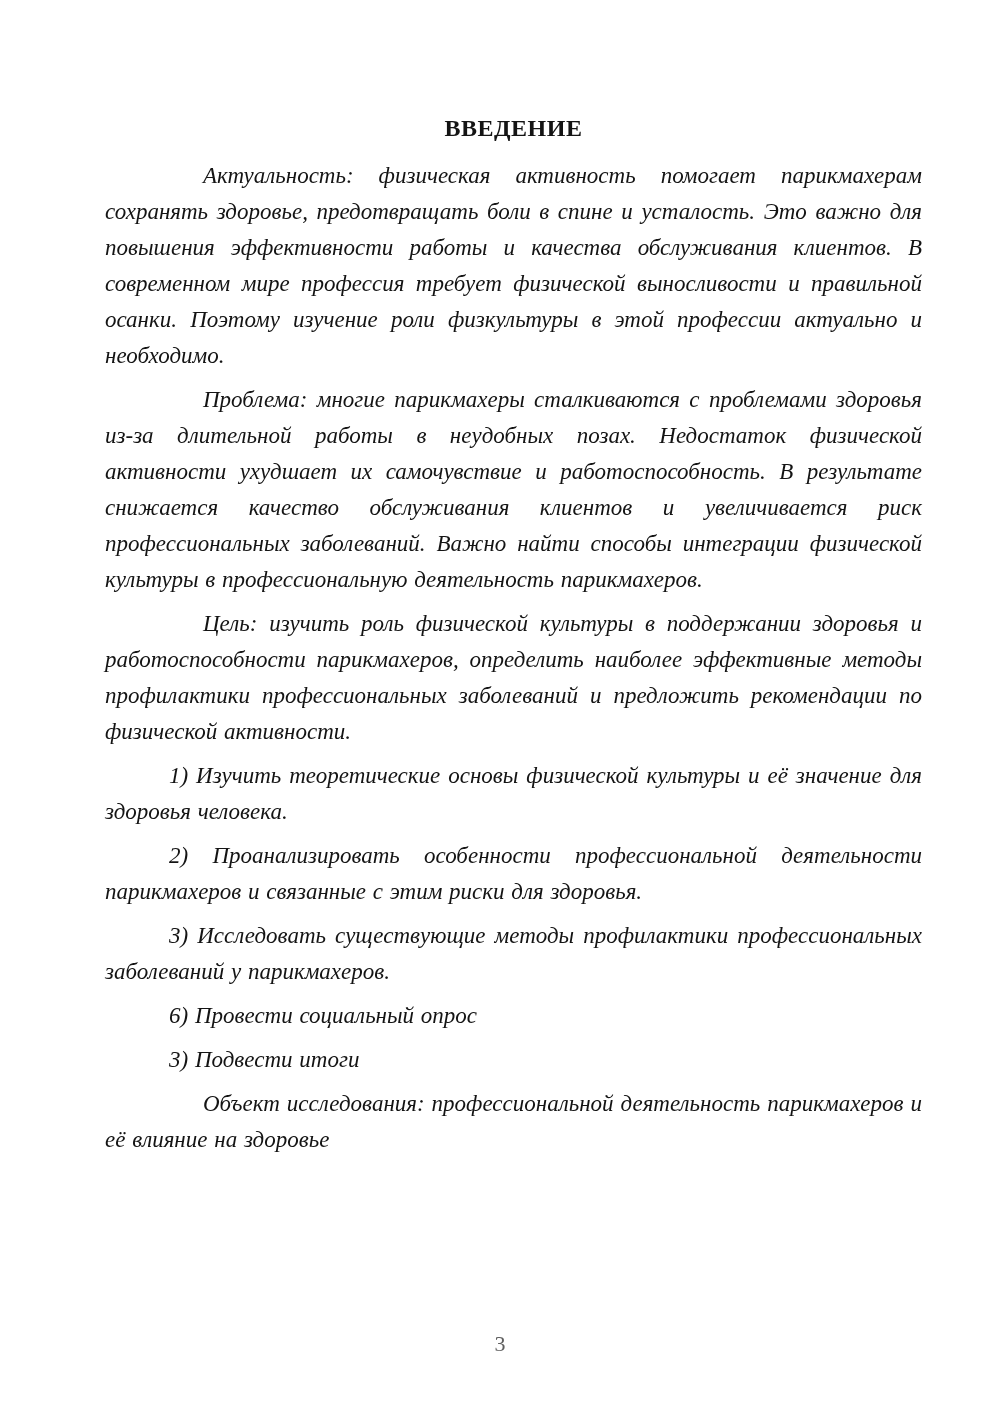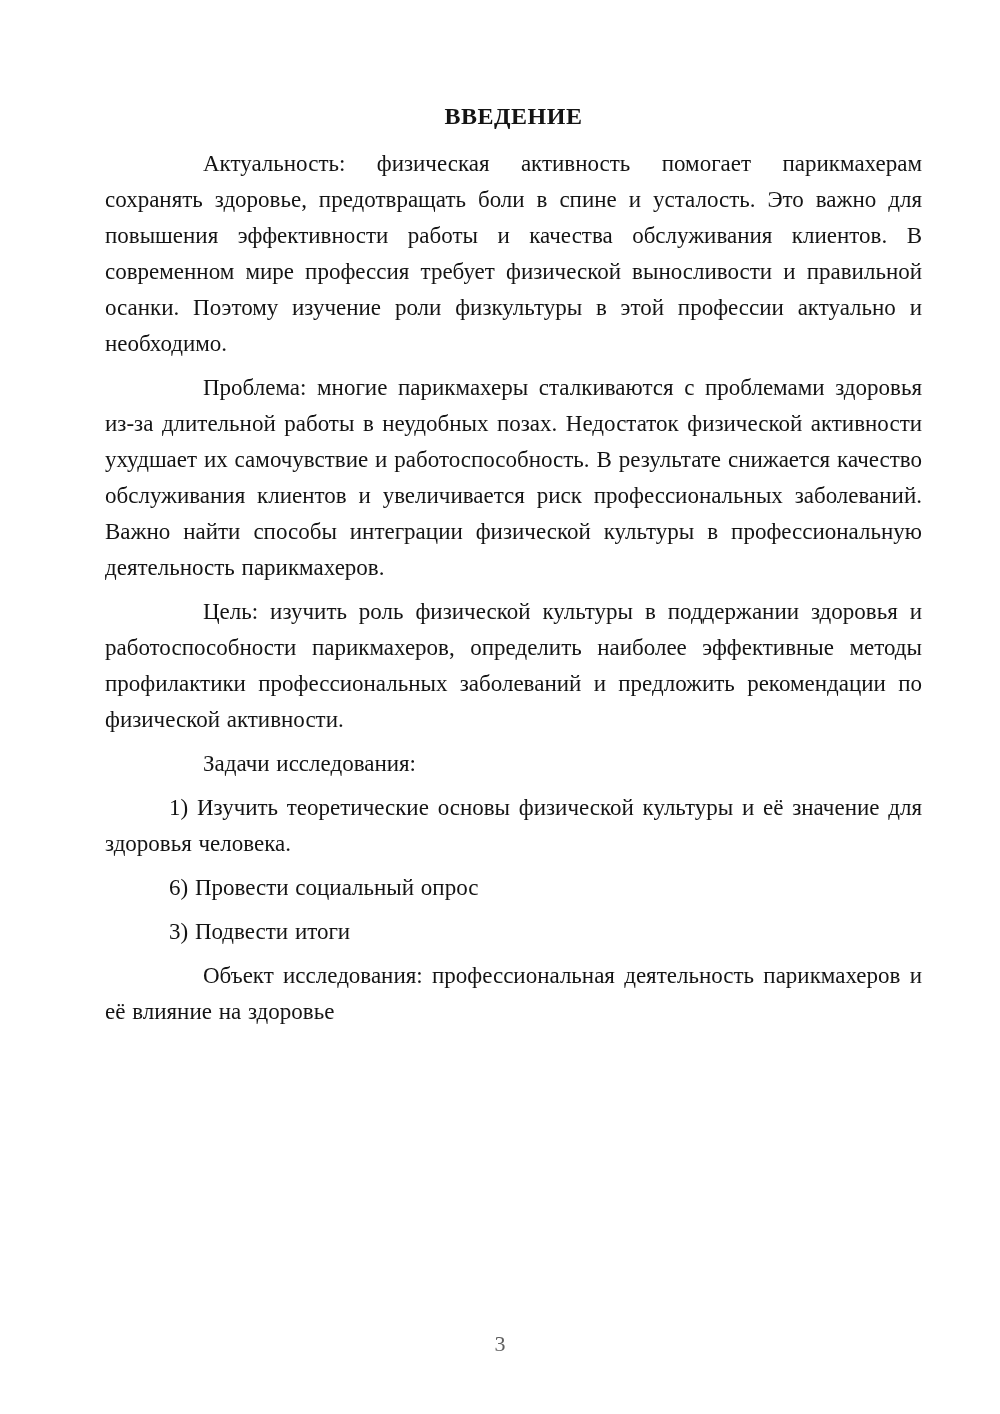--- a/index.html
+++ b/index.html
@@ -18,34 +18,35 @@
     color: #141414;
     overflow: hidden;
   }
   .content {
     position: absolute;
     left: 105px;
     top: 98px;
     width: 817px;
   }
   .doc-title {
-    margin: 0 0 12px 0;
+    margin: 12px 0 12px 0;
     font-size: 24px;
     line-height: 36px;
     font-weight: bold;
     text-align: center;
     letter-spacing: 0.5px;
   }
   .para {
     margin: 0 0 8px 0;
     font-size: 23px;
     line-height: 36px;
     text-align: justify;
     text-indent: 98px;
     word-spacing: 1px;
+    font-style: italic;
   }
   .para.task-item {
     text-indent: 64px;
   }
   .page-footer {
     position: absolute;
     left: 0;
     top: 1330px;
     width: 100%;
     text-align: center;
@@ -61,29 +62,30 @@
   <div class="content">
 
     <h1 class="doc-title">ВВЕДЕНИЕ</h1>
 
     <p class="para">Актуальность: физическая активность помогает парикмахерам сохранять здоровье, предотвращать боли в спине и усталость. Это важно для повышения эффективности работы и качества обслуживания клиентов. В современном мире профессия требует физической выносливости и правильной осанки. Поэтому изучение роли физкультуры в этой профессии актуально и необходимо.</p>
 
     <p class="para">Проблема: многие парикмахеры сталкиваются с проблемами здоровья из-за длительной работы в неудобных позах. Недостаток физической активности ухудшает их самочувствие и работоспособность. В результате снижается качество обслуживания клиентов и увеличивается риск профессиональных заболеваний. Важно найти способы интеграции физической культуры в профессиональную деятельность парикмахеров.</p>
 
     <p class="para">Цель: изучить роль физической культуры в поддержании здоровья и работоспособности парикмахеров, определить наиболее эффективные методы профилактики профессиональных заболеваний и предложить рекомендации по физической активности.</p>
 
-    <p class="para">Задачи исследования:</p>
 
     <p class="para task-item">1) Изучить теоретические основы физической культуры и её значение для здоровья человека.</p>
 
+    <p class="para task-item">2) Проанализировать особенности профессиональной деятельности парикмахеров и связанные с этим риски для здоровья.</p>
 
+    <p class="para task-item">3) Исследовать существующие методы профилактики профессиональных заболеваний у парикмахеров.</p>
 
     <p class="para task-item">6) Провести социальный опрос</p>
 
     <p class="para task-item">3) Подвести итоги</p>
 
-    <p class="para">Объект исследования: профессиональная деятельность парикмахеров и её влияние на здоровье</p>
+    <p class="para">Объект исследования: профессиональной деятельность парикмахеров и её влияние на здоровье</p>
 
 
   </div>
 
   <div class="page-footer">3</div>
 </div>
 
 </body></html>

